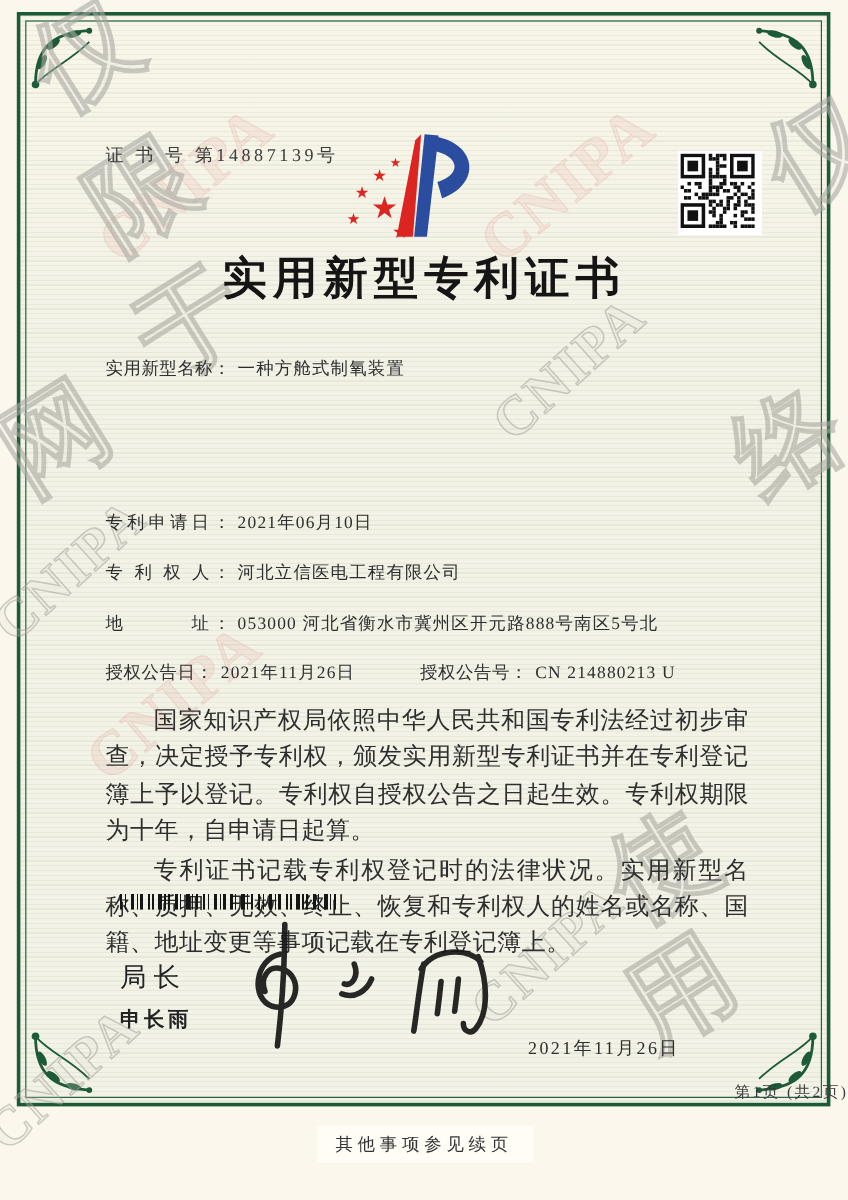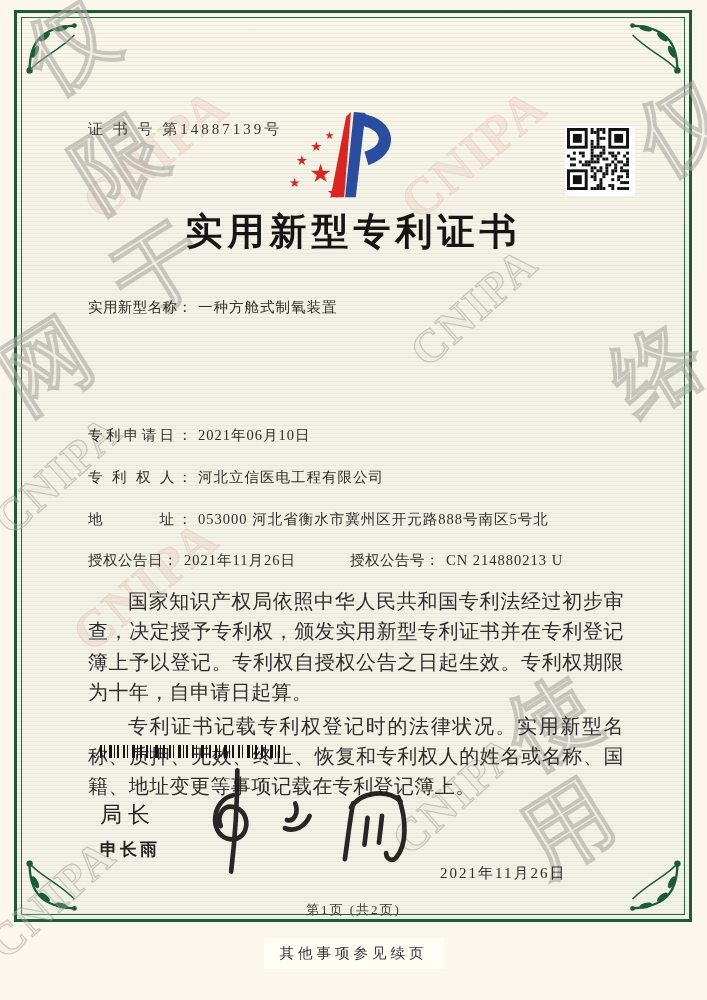--- a/index.html
+++ b/index.html
@@ -75,21 +75,21 @@
       #151515 0 2px, transparent 2px 4px,
       #151515 4px 5px, transparent 5px 9px,
       #151515 9px 12px, transparent 12px 14px,
       #151515 14px 15px, transparent 15px 17px,
       #151515 17px 19px, transparent 19px 23px);
   }
   .director-title{ position:absolute; left:100px; top:800px; font-size:22px; letter-spacing:6px; color:#222; }
   .director-name{ position:absolute; left:100px; top:838px; font-size:17px; letter-spacing:3px; color:#222;font-weight:bold; }
   .signature{ position:absolute; left:196px; top:762px; width:248px; height:118px; }
   .issue-date{ position:absolute; left:440px; top:864px; font-size:15px; letter-spacing:2px; color:#2e2e2e; }
-  .page-num{ position:absolute; left:0; top:901px; width:707px; text-align:center; font-size:13px; letter-spacing:2px; color:#3a3a3a; }
+  .page-num{ position:absolute; left:0; top:901px; width:707px; text-align:right; font-size:13px; letter-spacing:2px; color:#3a3a3a; }
   .footer-note{
     position:absolute; left:0; top:938px; width:707px; text-align:center; z-index:4;
   }
   .footer-note span{
     display:inline-block; background:#fffdf6; padding:6px 16px;
     font-size:14.5px; letter-spacing:4px; color:#333;
   }
 </style>
 </head>
 <body>

